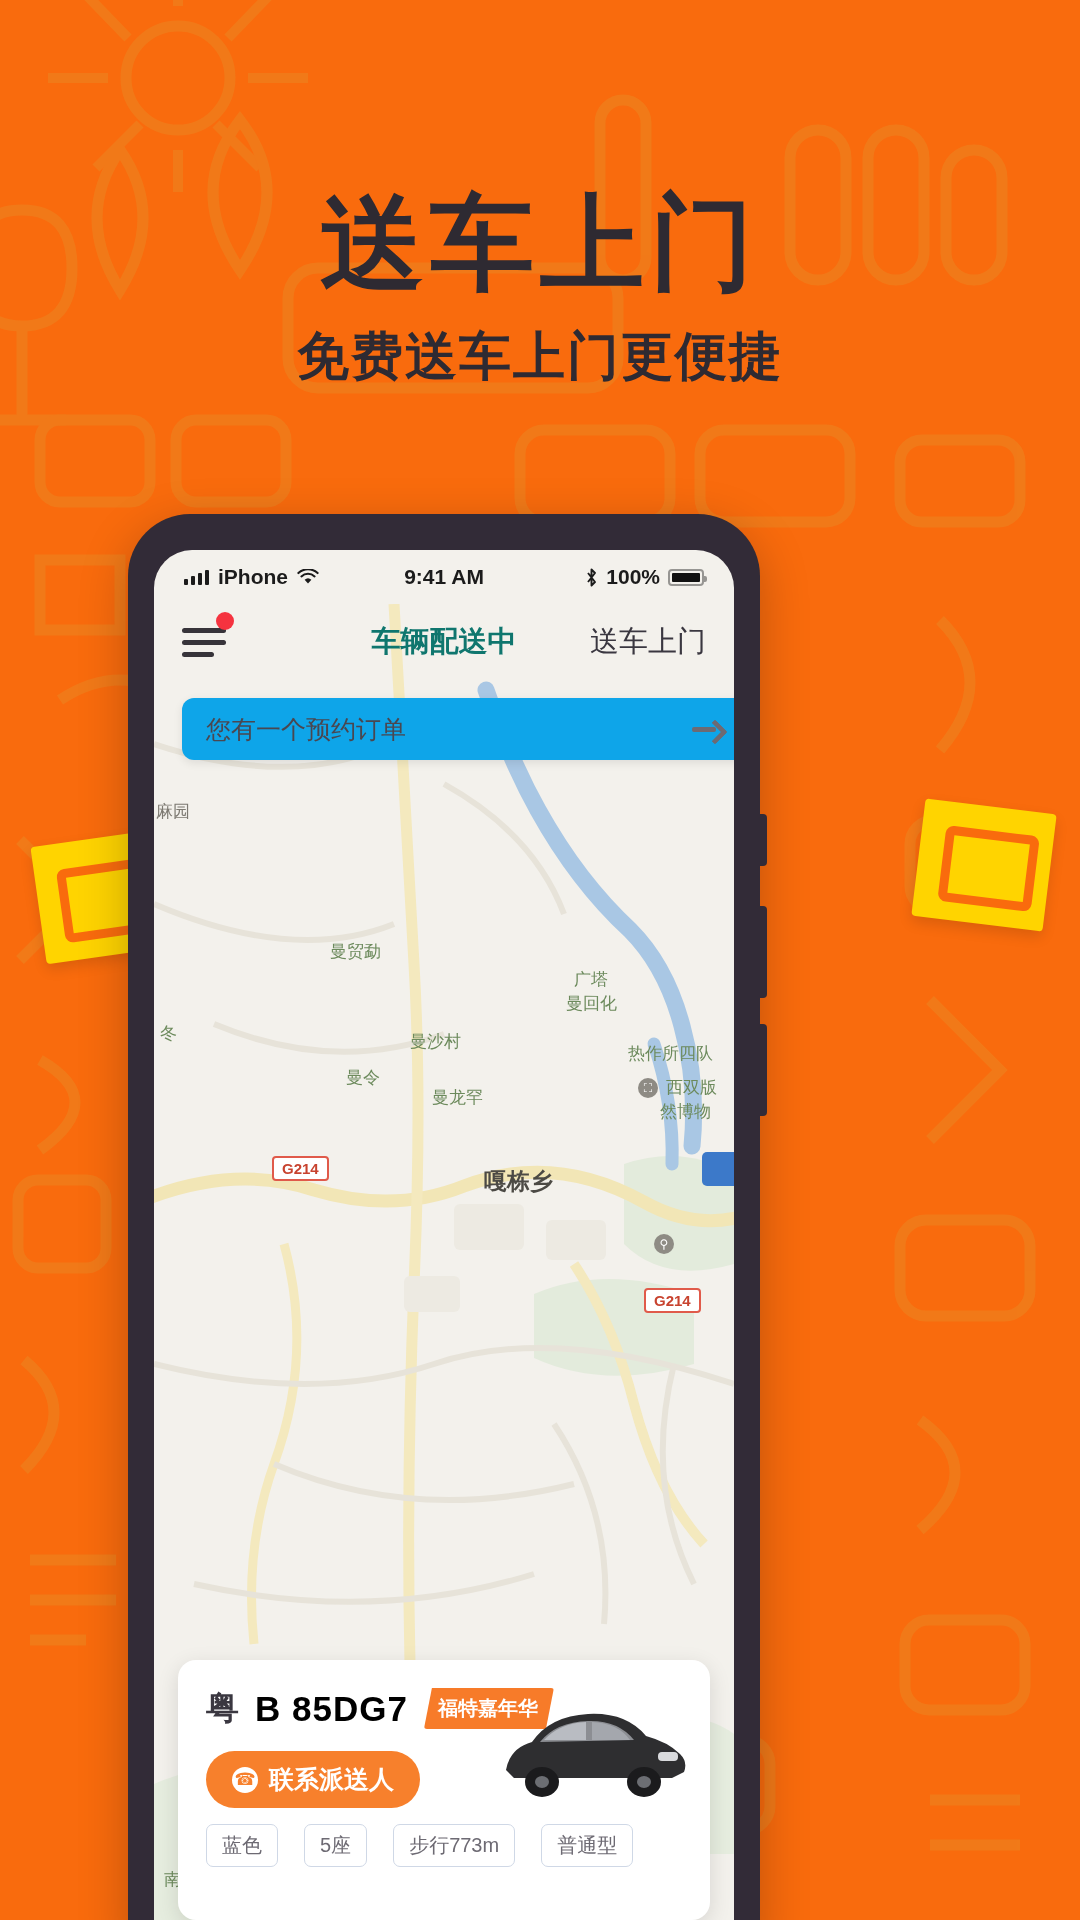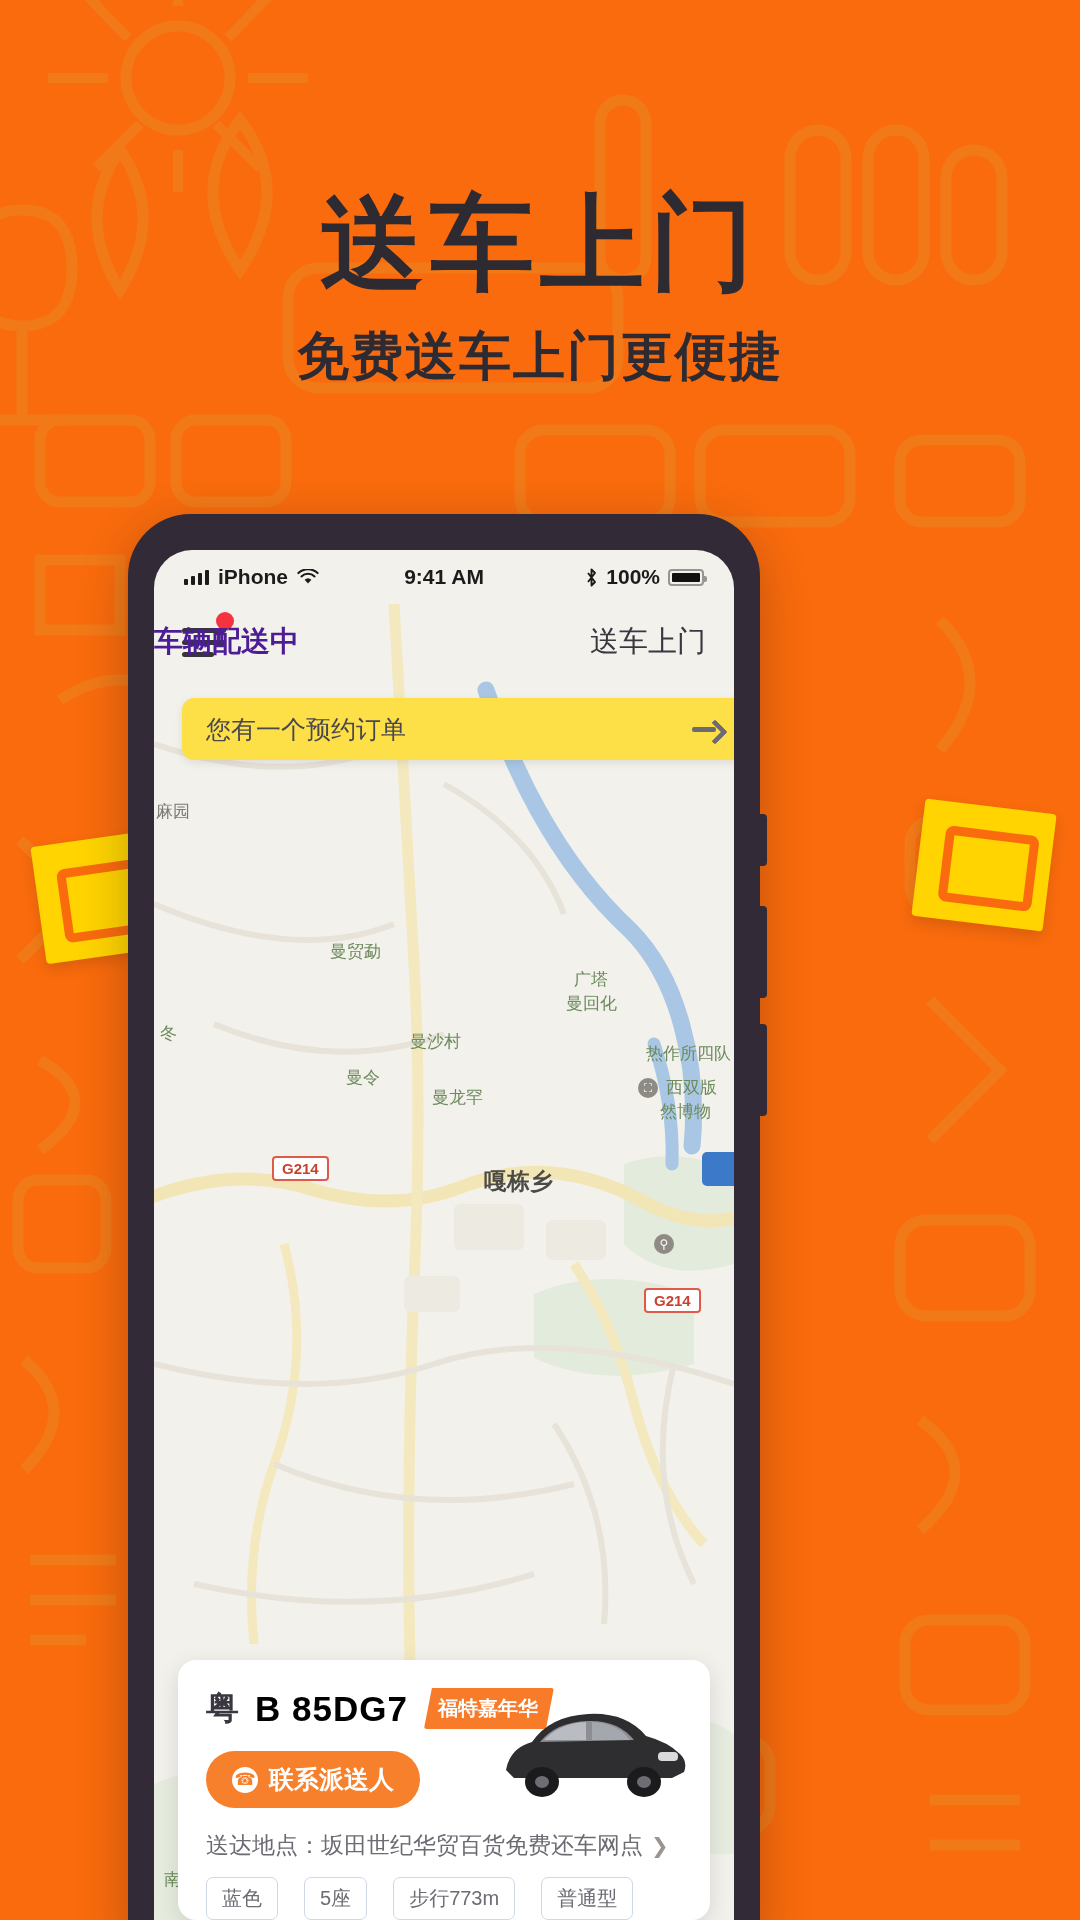--- a/index.html
+++ b/index.html
@@ -141,32 +141,32 @@
     border-radius:3px; margin:7px 0;
   }
   .hamburger i:nth-child(1){ width:44px; }
   .hamburger i:nth-child(2){ width:44px; }
   .hamburger i:nth-child(3){ width:32px; }
   .badge-dot{
     position:absolute; right:-8px; top:-9px;
     width:18px; height:18px; border-radius:50%; background:#F5333F;
   }
   .hdr-title{
-    position:absolute; left:0; right:0; text-align:left;
-    font-size:29px; font-weight:600; color:#4c1d95; pointer-events:none;
+    position:absolute; left:0; right:0; text-align:center;
+    font-size:29px; font-weight:600; color:#0f766e; pointer-events:none;
   }
   .hdr-action{
     margin-left:auto; font-size:29px; color:#3a3740; font-weight:500;
     z-index:2; cursor:pointer;
   }
 
   
   .notice{
     position:absolute; left:28px; top:148px; width:568px; height:62px;
-    background:#fde047; border-radius:12px; z-index:6;
+    background:#0ea5e9; border-radius:12px; z-index:6;
     display:flex; align-items:center; padding:0 24px;
     box-shadow:0 3px 10px rgba(0,0,0,.09);
   }
   .notice-text{ font-size:25px; color:#4a4750; }
   .notice-arrow{
     margin-left:auto; width:34px; height:20px; position:relative;
   }
   .notice-arrow:before{
     content:""; position:absolute; left:0; top:8px;
     width:24px; height:5px; background:#6d6a73; border-radius:2px;
@@ -389,21 +389,21 @@
         <rect x="548" y="548" width="36" height="34" rx="5" fill="#3C79C9"></rect>
       </svg>
 
       <div>
         <div class="map-label" style="left:2px;top:196px">麻园</div>
         <div class="map-label green" style="left:176px;top:336px">曼贸勐</div>
         <div class="map-label green" style="left:420px;top:364px">广塔</div>
         <div class="map-label green" style="left:412px;top:388px">曼回化</div>
         <div class="map-label green" style="left:6px;top:418px">冬</div>
         <div class="map-label green" style="left:256px;top:426px">曼沙村</div>
-        <div class="map-label green" style="left:492px;top:438px">热作所四队</div>
+        <div class="map-label green" style="left:474px;top:438px">热作所四队</div>
         <div class="map-label green" style="left:192px;top:462px">曼令</div>
         <div class="map-label green" style="left:278px;top:482px">曼龙罕</div>
         <div class="map-label green" style="left:512px;top:472px">西双版</div>
         <div class="map-label green" style="left:506px;top:496px">然博物</div>
         <div class="map-label big" style="left:330px;top:562px">嘎栋乡</div>
         <div class="map-label green" style="left:10px;top:1264px">南</div>
 
         <div class="road-badge" style="left:118px;top:552px">G214</div>
         <div class="road-badge" style="left:490px;top:684px">G214</div>
 
@@ -448,25 +448,20 @@
         <span class="plate-flag">粤</span>
         <span class="plate-num">B 85DG7</span>
         <span class="model-badge">福特嘉年华</span>
       </div>
 
       <div class="call-btn">
         <span class="phone-icon"></span>
         <span>联系派送人</span>
       </div>
 
-      <div class="dest-row">
-        <span>送达地点：</span>
-        <span>坂田世纪华贸百货免费还车网点</span>
-        <span class="dest-chev">❯</span>
-      </div>
 
       <div class="tag-row">
         <span class="tag">蓝色</span>
         <span class="tag">5座</span>
         <span class="tag">步行773m</span>
         <span class="tag">普通型</span>
       </div>
 
       <svg class="car-photo" viewBox="0 0 190 104">
         <path d="M8 76 q4 -22 26 -28 q18 -26 56 -28 q38 -2 58 22 q22 6 34 18 q8 8 4 18 l-12 6 H16 Z" fill="#2E2E30"></path>

